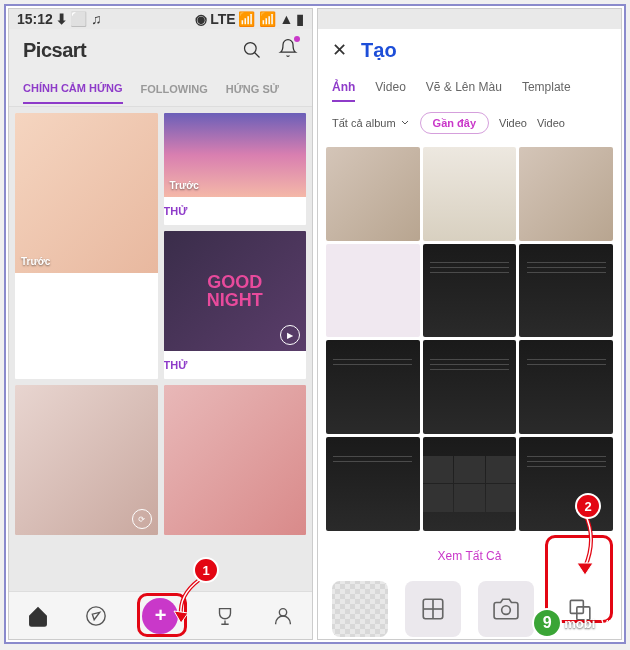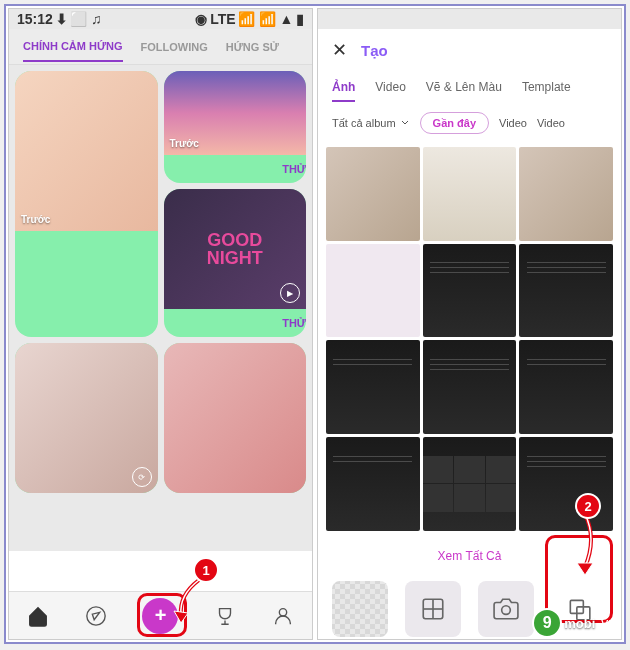--- a/index.html
+++ b/index.html
@@ -16,41 +16,41 @@
 .header-icons { display: flex; gap: 16px; align-items: center; }
 .icon-svg { width: 20px; height: 20px; stroke: #333; fill: none; stroke-width: 1.5; }
 .notif-dot { position: relative; }
 .notif-dot::after { content: ''; position: absolute; top: -2px; right: -2px; width: 6px; height: 6px; background: #c938c9; border-radius: 50%; }
 
 .tabs1 { height: 36px; display: flex; align-items: center; gap: 18px; padding: 0 14px; font-size: 11px; font-weight: 600; color: #999; background: #ececec; border-bottom: 1px solid #ddd; }
 .tab1.active { color: #8e3bc9; border-bottom: 2px solid #8e3bc9; padding-bottom: 8px; margin-bottom: -9px; }
 
 .feed { height: 486px; overflow: hidden; padding: 6px; background: #e9e9e9; }
 .feed-grid { display: grid; grid-template-columns: 1fr 1fr; gap: 6px; }
-.card { background: #86efac; border-radius: 16px; overflow: hidden; position: relative; }
+.card { background: #ffffff; border-radius: 1px; overflow: hidden; position: relative; }
 .card-img { width: 100%; background: linear-gradient(135deg, #f5d5c0, #e8b89f); position: relative; }
 .card-img.sunset { background: linear-gradient(180deg, #6b5fb8, #d97fb0, #f4b8a8); }
 .card-img.dark { background: linear-gradient(135deg, #3a2d4a, #5a3d6a); }
 .card-img.girl2 { background: linear-gradient(135deg, #e8d5d0, #c9a89f); }
 .card-img.selena { background: linear-gradient(135deg, #e8b8b8, #d98a8a); }
 .card-label { position: absolute; bottom: 6px; left: 6px; color: #fff; font-size: 10px; font-weight: 600; text-shadow: 0 1px 2px rgba(0,0,0,0.5); }
-.card-btn { text-align: right; padding: 8px 0; font-size: 11px; font-weight: 700; color: #8e3bc9; }
+.card-btn { text-align: left; padding: 8px 0; font-size: 11px; font-weight: 700; color: #8e3bc9; }
 .crown { font-size: 10px; margin-right: 2px; }
 .goodnight { position: absolute; top: 50%; left: 50%; transform: translate(-50%, -50%); color: #e84a9c; font-size: 18px; font-weight: 900; text-align: center; line-height: 1; }
 .play-circle { position: absolute; bottom: 6px; right: 6px; width: 20px; height: 20px; border-radius: 50%; border: 1.5px solid #fff; display: flex; align-items: center; justify-content: center; color: #fff; font-size: 8px; }
 
 .bottomnav { position: absolute; bottom: 0; left: 0; right: 0; height: 48px; background: #f5f5f5; display: flex; align-items: center; justify-content: space-around; border-top: 1px solid #ddd; }
 .nav-icon { width: 22px; height: 22px; stroke: #555; fill: none; stroke-width: 1.5; }
 .nav-icon.filled { fill: #333; stroke: #333; }
 .plus-btn { width: 36px; height: 36px; border-radius: 50%; background: #c938c9; display: flex; align-items: center; justify-content: center; color: #fff; font-size: 20px; font-weight: 700; position: relative; }
 
 
 .header2 { height: 42px; display: flex; align-items: center; gap: 14px; padding: 0 14px; }
 .close-x { font-size: 18px; color: #333; }
-.create-title { font-size: 15px; font-weight: 700; color: #8b5cf6; }
+.create-title { font-size: 20px; font-weight: 700; color: #1d4ed8; }
 
 .tabs2 { height: 32px; display: flex; align-items: center; gap: 20px; padding: 0 14px; font-size: 12px; color: #666; }
 .tab2.active { color: #8e3bc9; font-weight: 600; border-bottom: 2px solid #8e3bc9; padding-bottom: 6px; margin-bottom: -8px; }
 
 .filters { height: 40px; display: flex; align-items: center; gap: 10px; padding: 0 14px; font-size: 11px; color: #555; }
 .filter-dd { display: flex; align-items: center; gap: 4px; }
 .chip { padding: 4px 12px; border: 1px solid #d59fdc; border-radius: 14px; color: #c938c9; font-weight: 600; }
 
 .gallery { padding: 4px 8px; display: grid; grid-template-columns: repeat(3, 1fr); gap: 3px; }
 .thumb { aspect-ratio: 1; background: #222; border-radius: 2px; position: relative; overflow: hidden; }
@@ -96,20 +96,33 @@
       <div class="status-icons">
           <span>◉</span>
           <span>LTE</span>
           <span>📶</span>
           <span>📶</span>
           <span>▲</span>
           <span>▮</span>
         </div>
     </div>
 
+    <div class="header1">
+      <span class="logo">Picsart</span>
+      <div class="header-icons">
+        <svg class="icon-svg" viewBox="0 0 24 24">
+            <circle cx="10" cy="10" r="7"></circle>
+            <line x1="15" y1="15" x2="21" y2="21"></line>
+          </svg>
+        <span class="notif-dot"><svg class="icon-svg" viewBox="0 0 24 24">
+              <path d="M18 8A6 6 0 0 0 6 8c0 7-3 9-3 9h18s-3-2-3-9"></path>
+              <path d="M13.73 21a2 2 0 0 1-3.46 0"></path>
+            </svg></span>
+      </div>
+    </div>
 
     <div class="tabs1">
       <span class="tab1 active">CHÍNH CẢM HỨNG</span>
       <span class="tab1">FOLLOWING</span>
       <span class="tab1">HỨNG SỬ</span>
     </div>
 
     <div class="feed">
       <div class="feed-grid">
         <div class="card">

